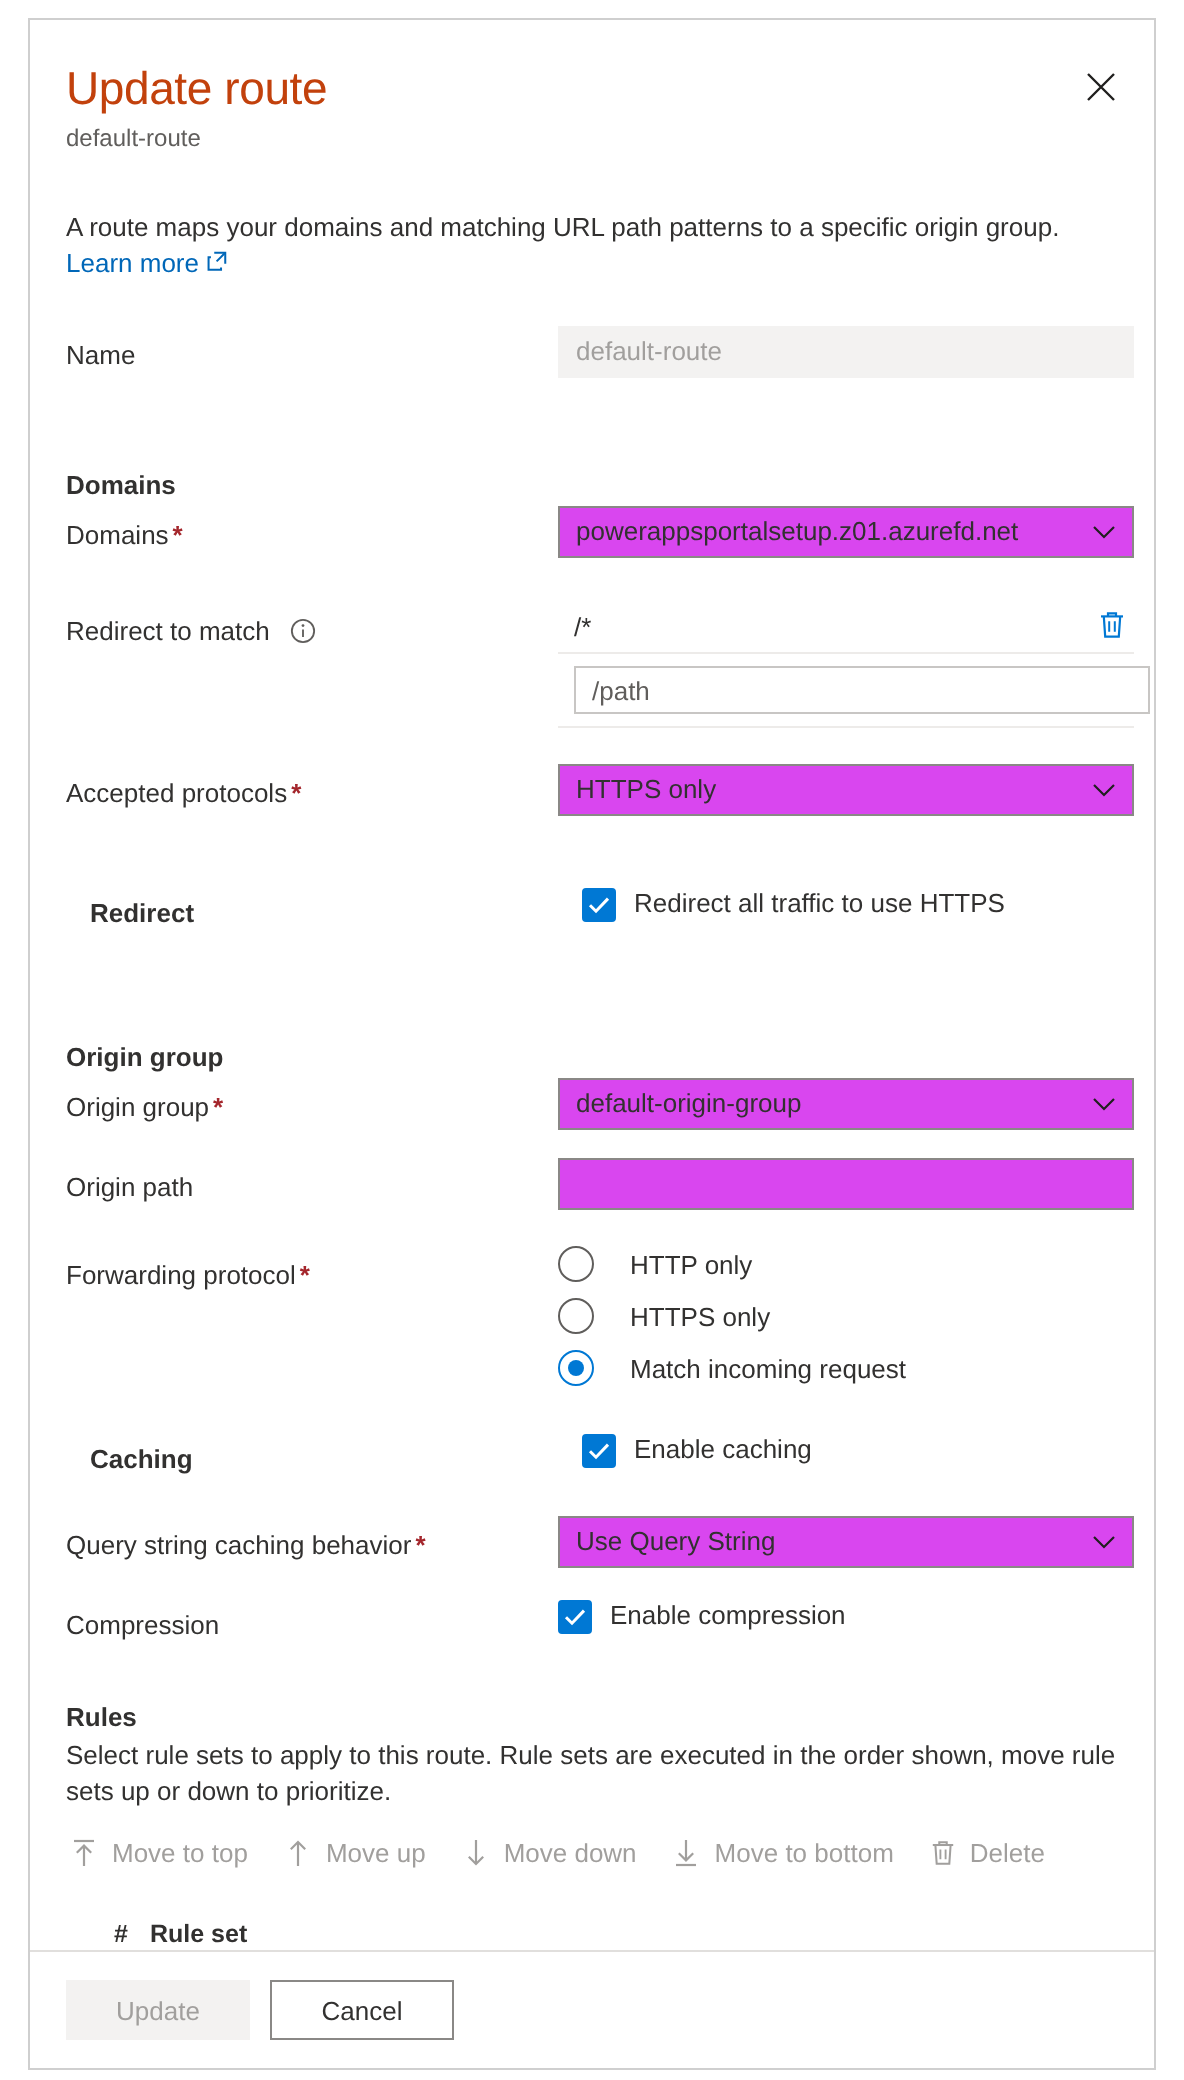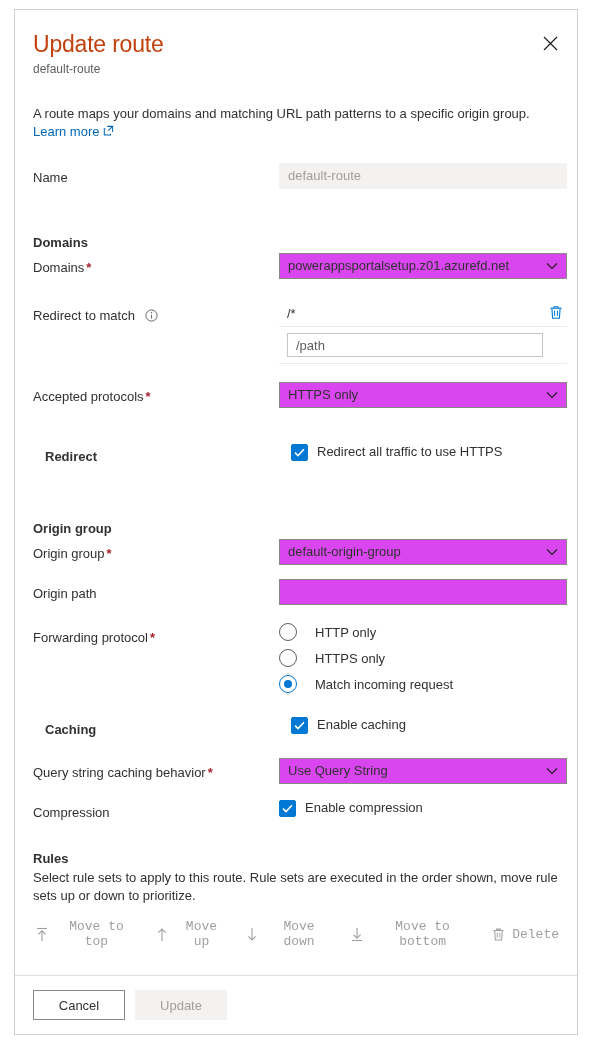--- a/index.html
+++ b/index.html
@@ -188,21 +188,21 @@
     background: none;
     border: none;
     padding: 0;
     cursor: pointer;
   }
   .pattern-input-wrap {
     padding: 6px 0 6px 8px;
     border-bottom: 1px solid #edebe9;
   }
   .pattern-input {
-    width: 256px;
+    width: 288px;
     height: 24px;
     box-sizing: border-box;
     border: 1px solid #c8c6c4;
     font-family: "Liberation Sans", sans-serif;
     font-size: 13px;
     color: #323130;
     padding: 0 8px;
     outline: none;
   }
   .pattern-input::placeholder { color: #605e5c; }
@@ -284,21 +284,21 @@
     margin-top: 12px;
     padding-left: 2px;
   }
   .tool-btn {
     display: flex;
     align-items: center;
     gap: 7px;
     background: none;
     border: none;
     padding: 2px 0;
-    font-family: Liberation Mono, monospace;
+    font-family: Liberation Sans, sans-serif;
     font-size: 13px;
     color: #a19f9d;
     cursor: default;
   }
   .tool-btn .tb-icon { display: flex; align-items: center; }
 
   .rules-table { margin-top: 18px; }
   .rules-head {
     display: flex;
     align-items: center;
@@ -648,17 +648,17 @@
         <div class="rules-head">
           <div class="col-num">#</div>
           <div class="col-ruleset">Rule set</div>
         </div>
       </div>
     </div>
 
   </div>
 
   <div class="footer">
+    <button class="btn btn-primary-disabled">Update</button>
     <button class="btn btn-secondary">Cancel</button>
-    <button class="btn btn-primary-disabled">Update</button>
   </div>
 
 </div>
 
 </body></html>

